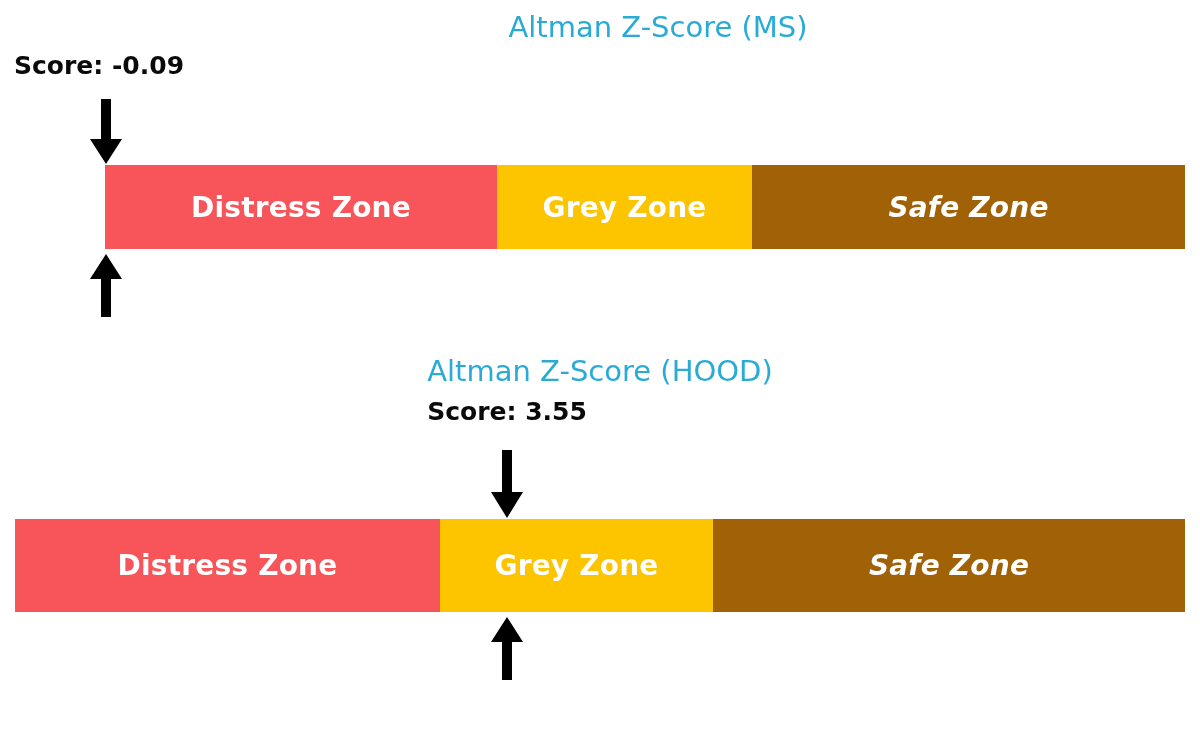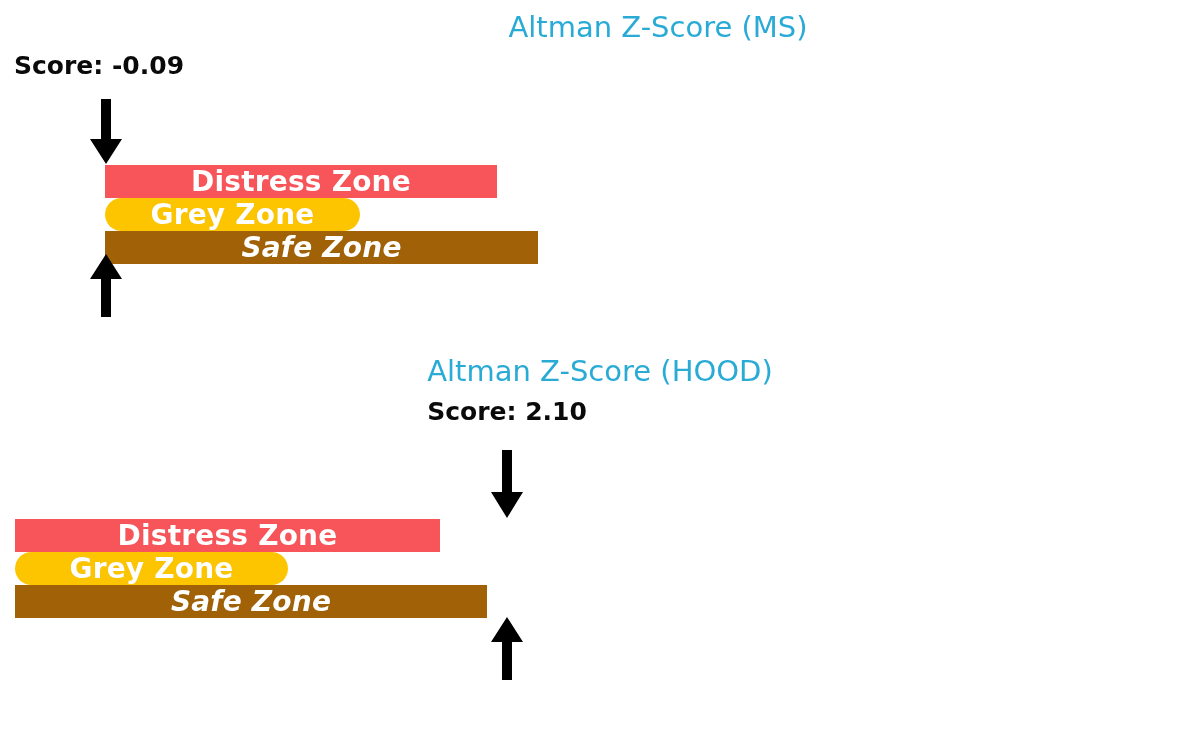--- a/index.html
+++ b/index.html
@@ -40,21 +40,21 @@
     font-family: "DejaVu Sans", sans-serif;
     font-size: 25px;
     font-weight: bold;
     line-height: 30px;
     white-space: nowrap;
   }
 
   .gauge {
     position: absolute;
     display: flex;
-    flex-direction: column;
+    flex-direction: row;
     align-items: stretch;
   }
 
   .zone {
     display: flex;
     align-items: center;
     justify-content: center;
     box-sizing: border-box;
   }
 
@@ -62,21 +62,21 @@
     color: #ffffff;
     font-family: "DejaVu Sans", sans-serif;
     font-weight: bold;
     font-size: 28px;
     letter-spacing: 0.2px;
     white-space: nowrap;
     text-shadow: 0 0 1px rgba(0,0,0,0.08);
   }
 
   .zone-distress { background: #f8555a; }
-  .zone-grey     { background: #fdc500; border-radius: 31px; }
+  .zone-grey     { background: #fdc500; }
   .zone-safe     { background: #a16207; font-style: italic; }
 
   .arrow {
     position: absolute;
     width: 40px;
   }
   .arrow svg { display: block; }
 </style>
 </head>
 <body>
@@ -110,21 +110,21 @@
       <polygon points="20,0 36,25 25,25 25,63 15,63 15,25 4,25" fill="#000000"></polygon>
     </svg>
   </div>
 
 </div>
 
 <div class="panel" style="top:324px;height:404px;">
 
   <div class="chart-title" style="left:300px; top:30px; width:600px;">Altman Z-Score (HOOD)</div>
 
-  <div class="score-label" style="left:300px; top:73px; width:414px; text-align:center;">Score: 2.10</div>
+  <div class="score-label" style="left:300px; top:73px; width:414px; text-align:center;">Score: 3.55</div>
 
   <div class="arrow" style="left:487px; top:126px; height:69px;">
     <svg width="40" height="69" viewBox="0 0 40 69" aria-hidden="true">
       <polygon points="15,0 25,0 25,42 36,42 20,68 4,42 15,42" fill="#000000"></polygon>
     </svg>
   </div>
 
   <div class="gauge" style="left:15px; top:195px; width:1170px; height:93px;">
     <div class="zone zone-distress" style="width:425px;">
       <span class="zone-label">Distress Zone</span>

